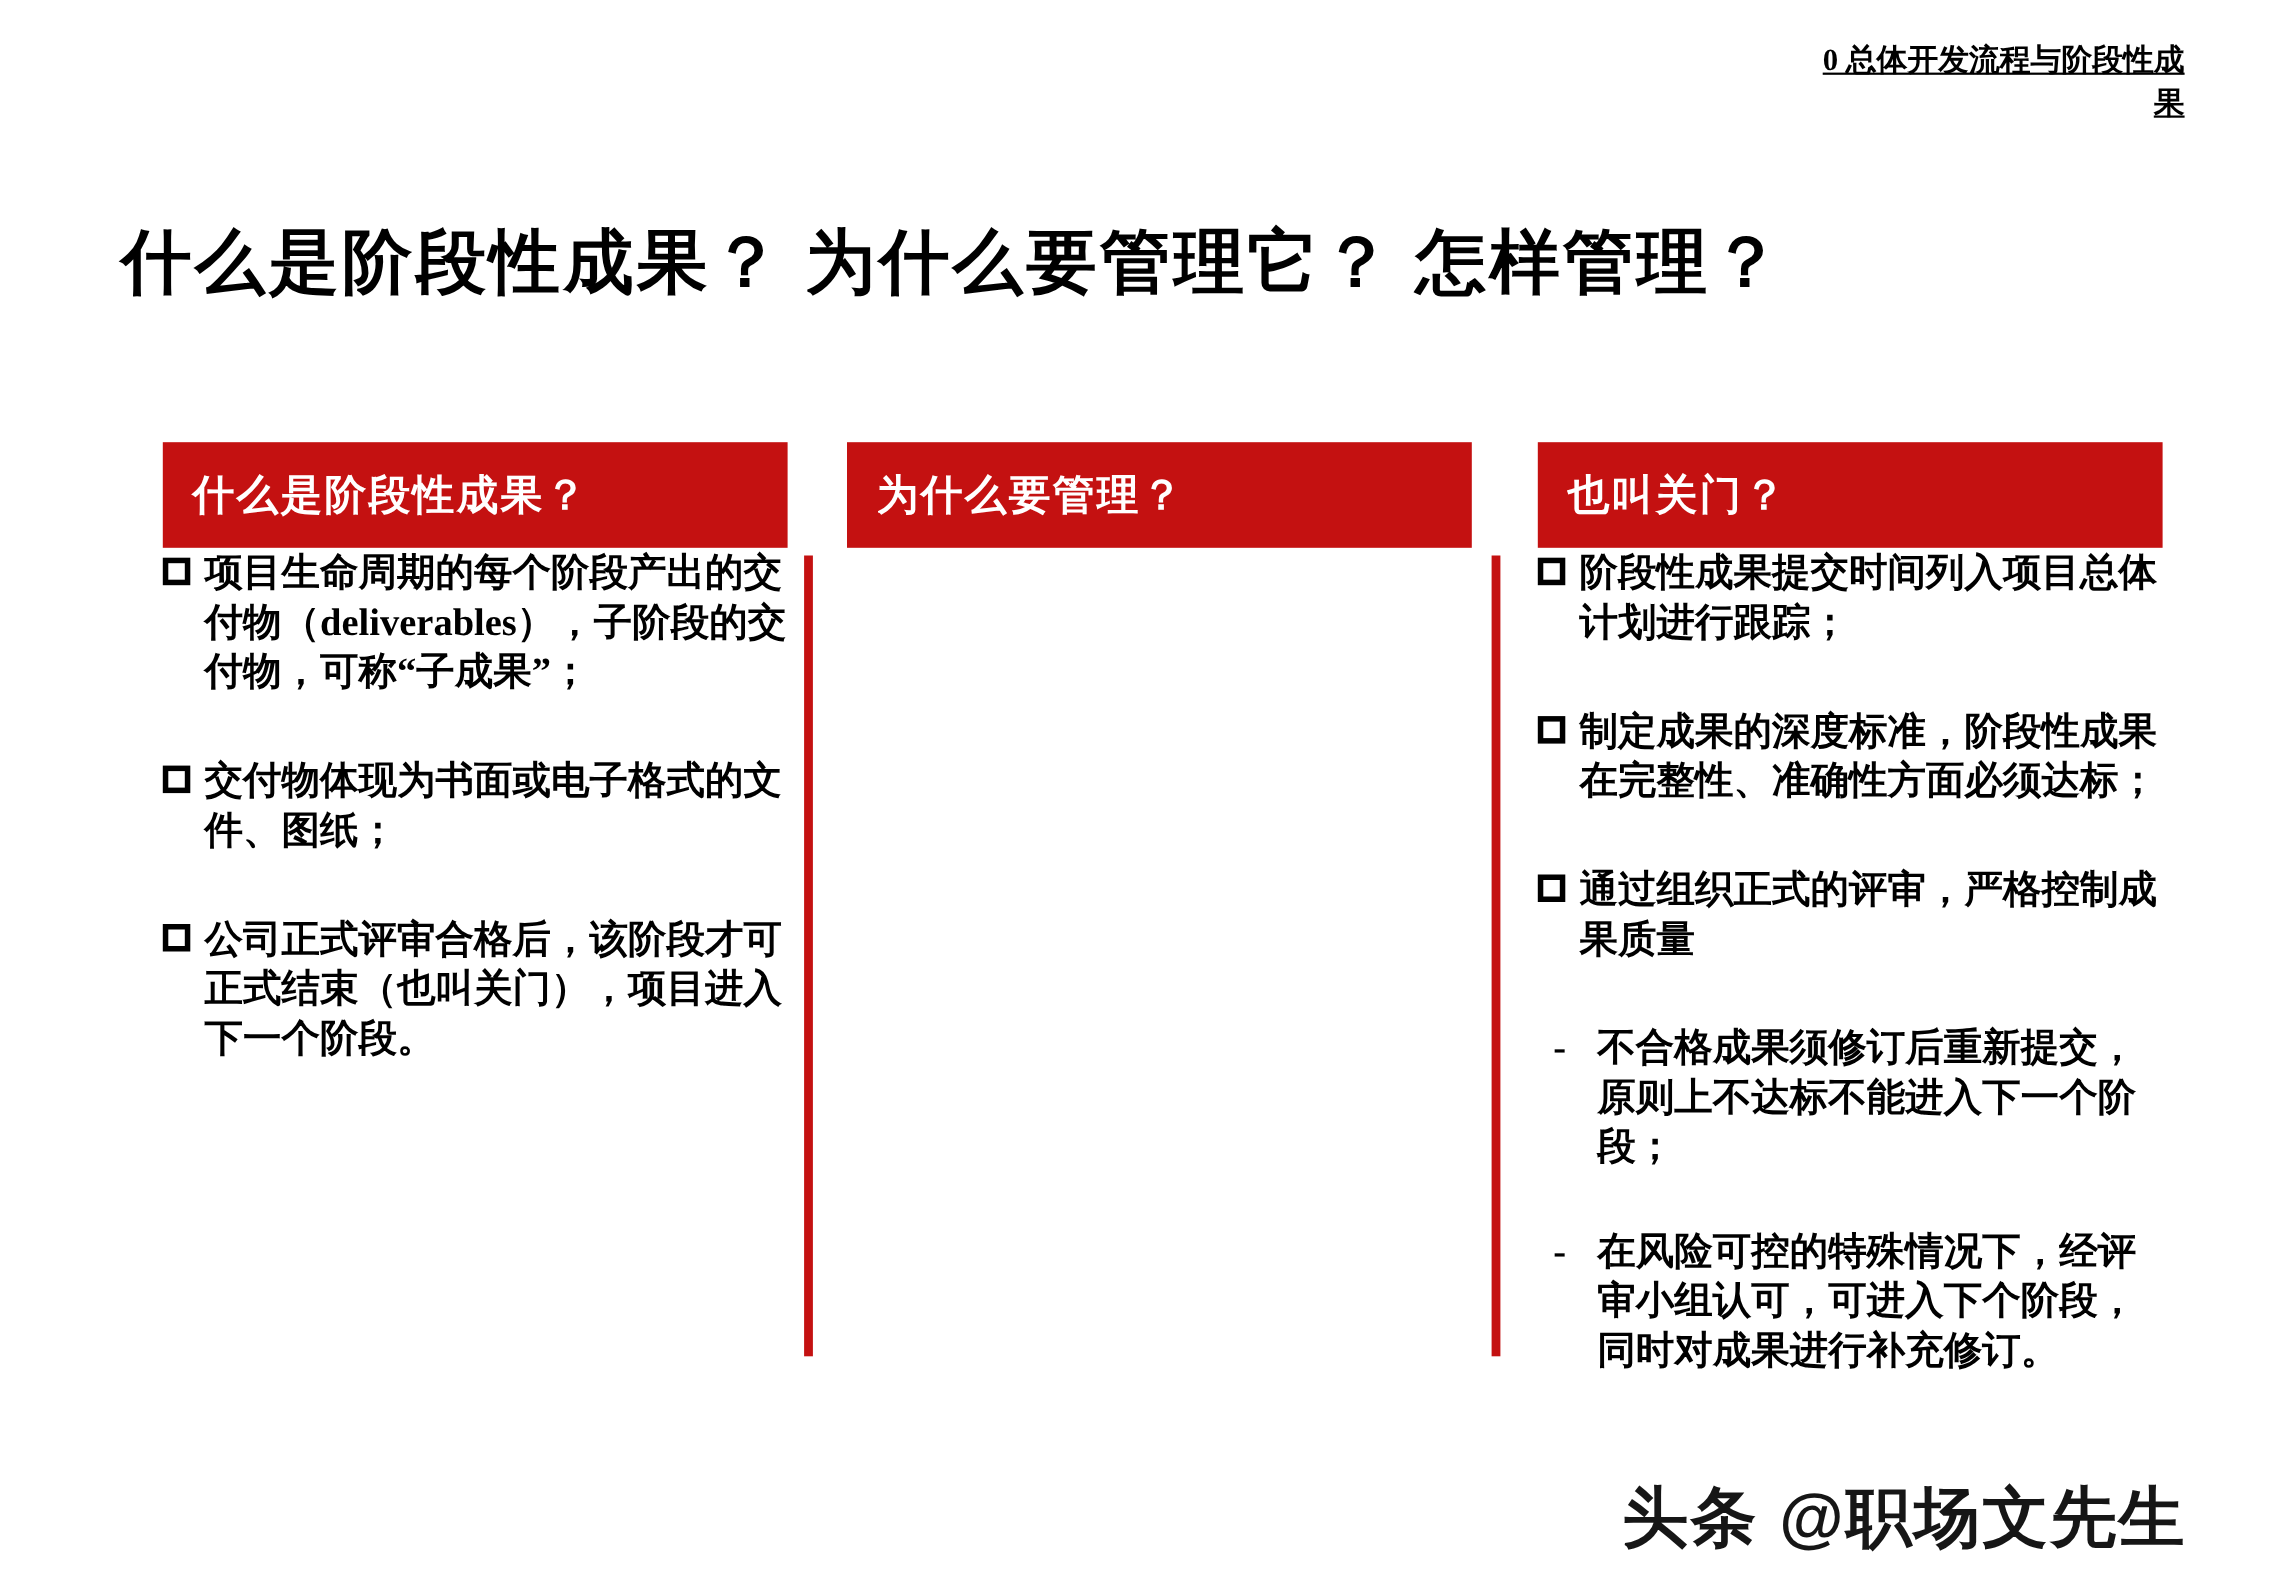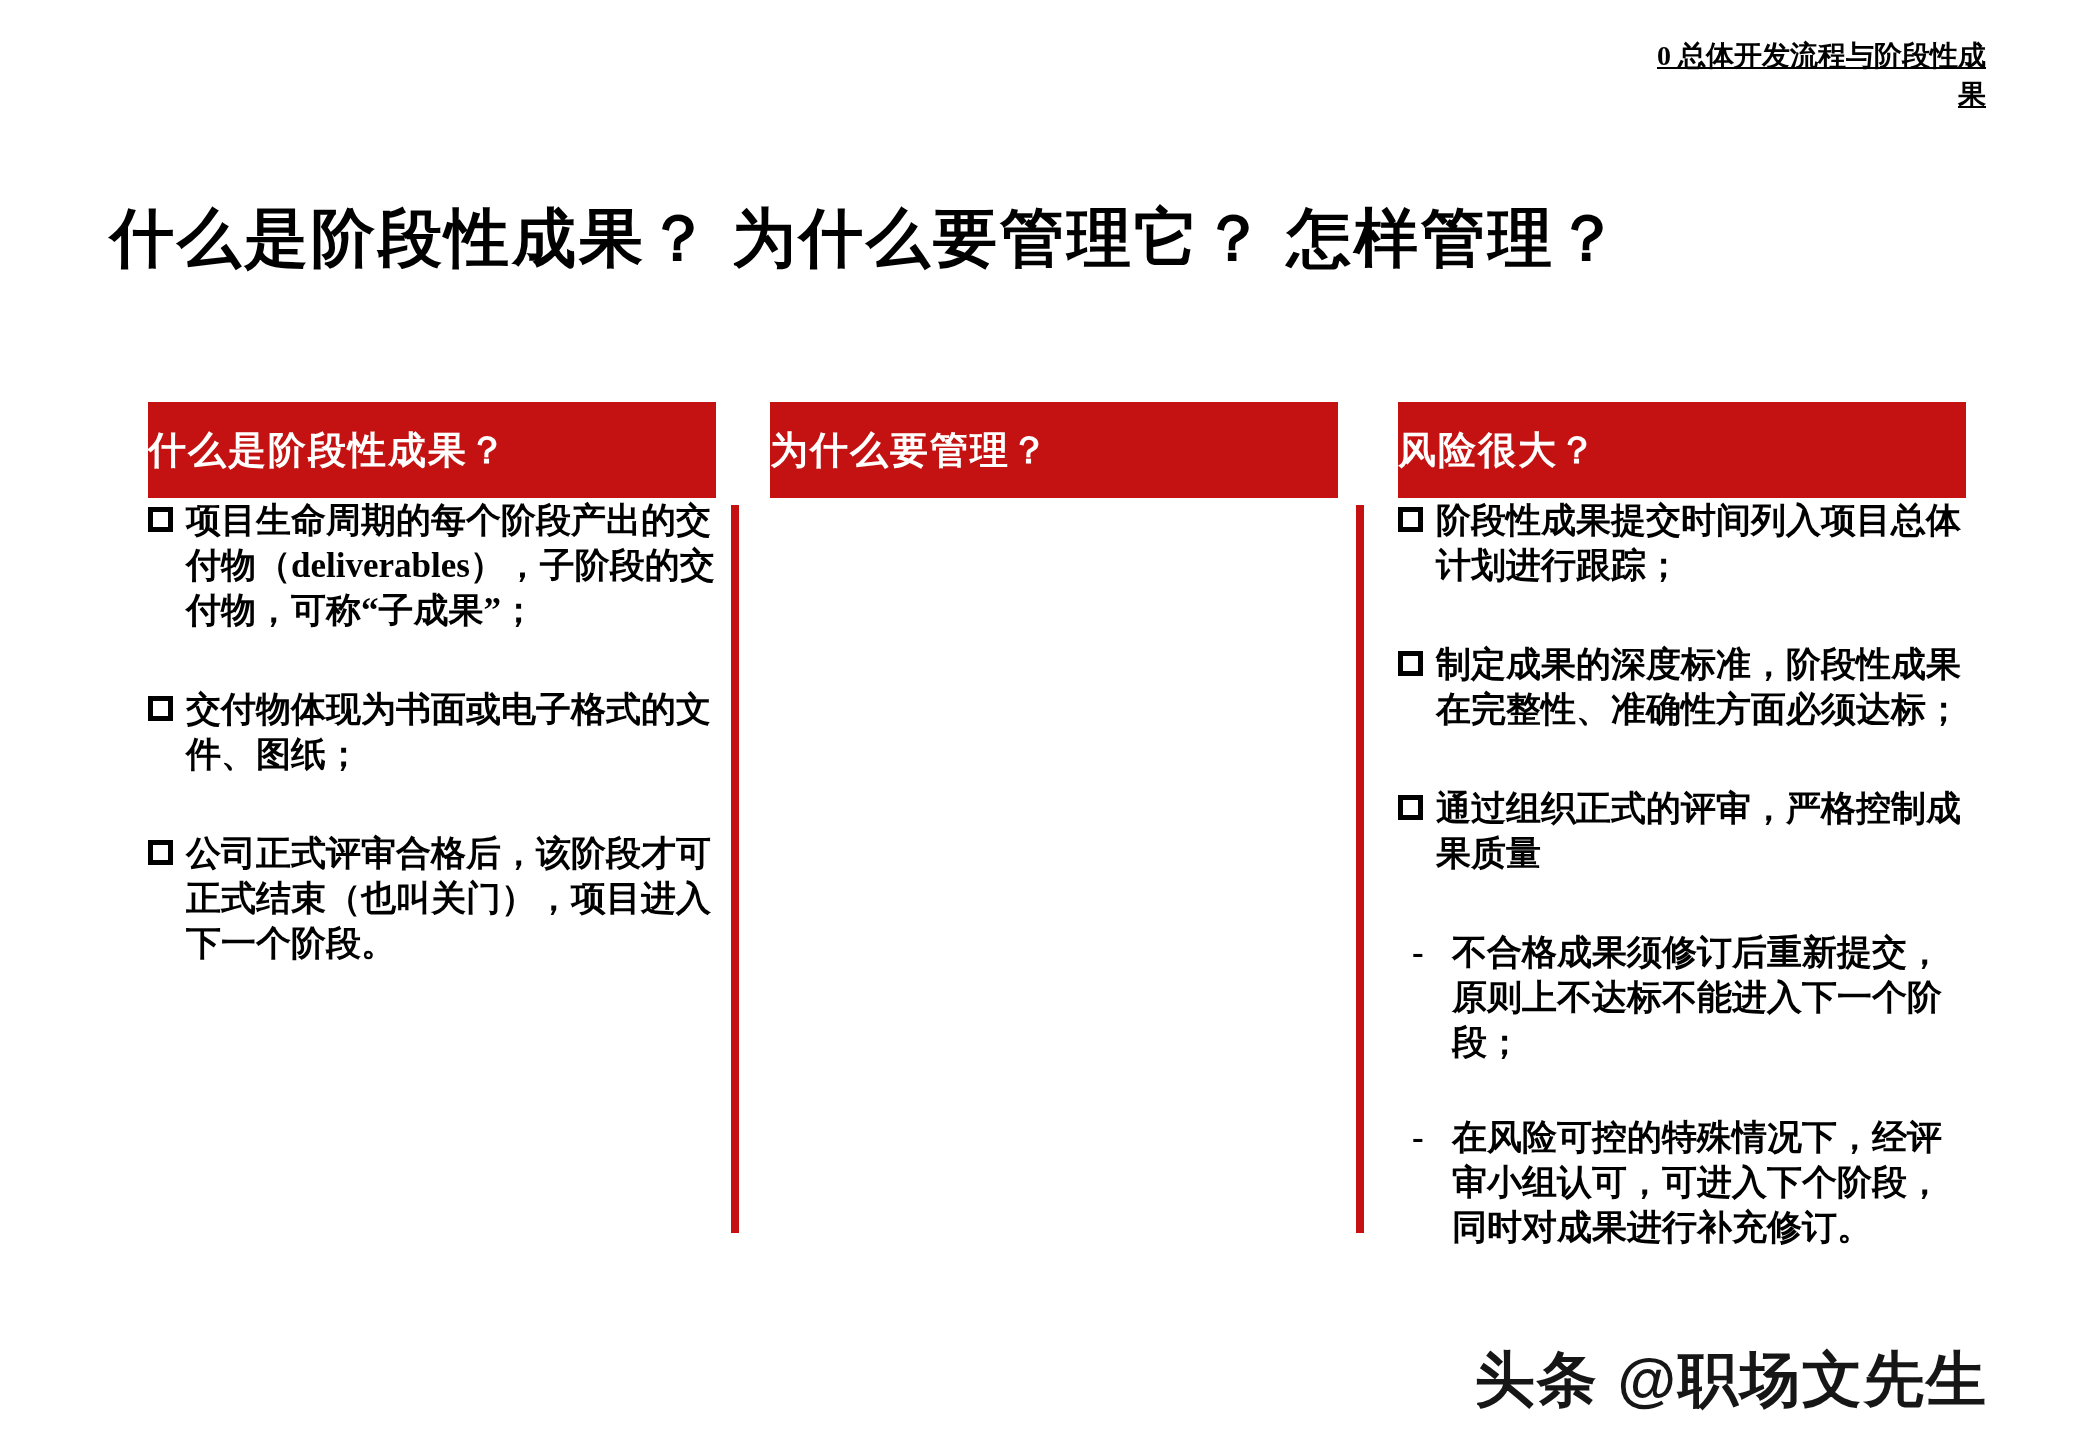--- a/index.html
+++ b/index.html
@@ -17,21 +17,21 @@
     position:absolute;top:152px;left:110px;width:1880px;
     font-weight:bold;font-size:64px;letter-spacing:3px;white-space:nowrap;
   }
   
   .col{position:absolute;top:402px;width:568px;}
   .col-1{left:148px}
   .col-2{left:770px}
   .col-3{left:1398px}
   .col-header{
     height:96px;background:#C41111;color:#ffffff;
-    display:flex;align-items:center;box-sizing:border-box;
+    display:flex;align-items:center;box-sizing:border-box;padding-left:27px;
     font-weight:bold;font-size:38px;letter-spacing:2px;
   }
   .col-body{}
   .bullet{
     display:flex;gap:13px;
     font-weight:bold;font-size:35px;line-height:45px;
     margin-bottom:54px;
   }
   .sq{flex:none;width:15px;height:15px;border:5px solid #000;margin-top:9px;}
   .sub-bullet{
@@ -82,21 +82,21 @@
 
 <div class="v-divider v-divider-1"></div>
 
 <div class="col col-2">
   <div class="col-header">为什么要管理？</div>
 </div>
 
 <div class="v-divider v-divider-2"></div>
 
 <div class="col col-3">
-  <div class="col-header">风险很大？</div>
+  <div class="col-header">也叫关门？</div>
   <div class="col-body">
     <div class="bullet">
       <span class="sq"></span>
       <span>阶段性成果提交时间列入项目总体计划进行跟踪；</span>
     </div>
     <div class="bullet">
       <span class="sq"></span>
       <span>制定成果的深度标准，阶段性成果在完整性、准确性方面必须达标；</span>
     </div>
     <div class="bullet">

